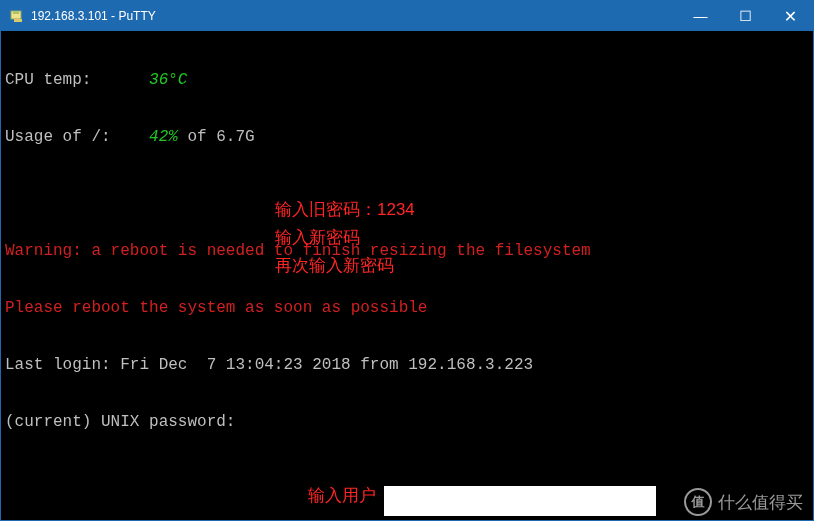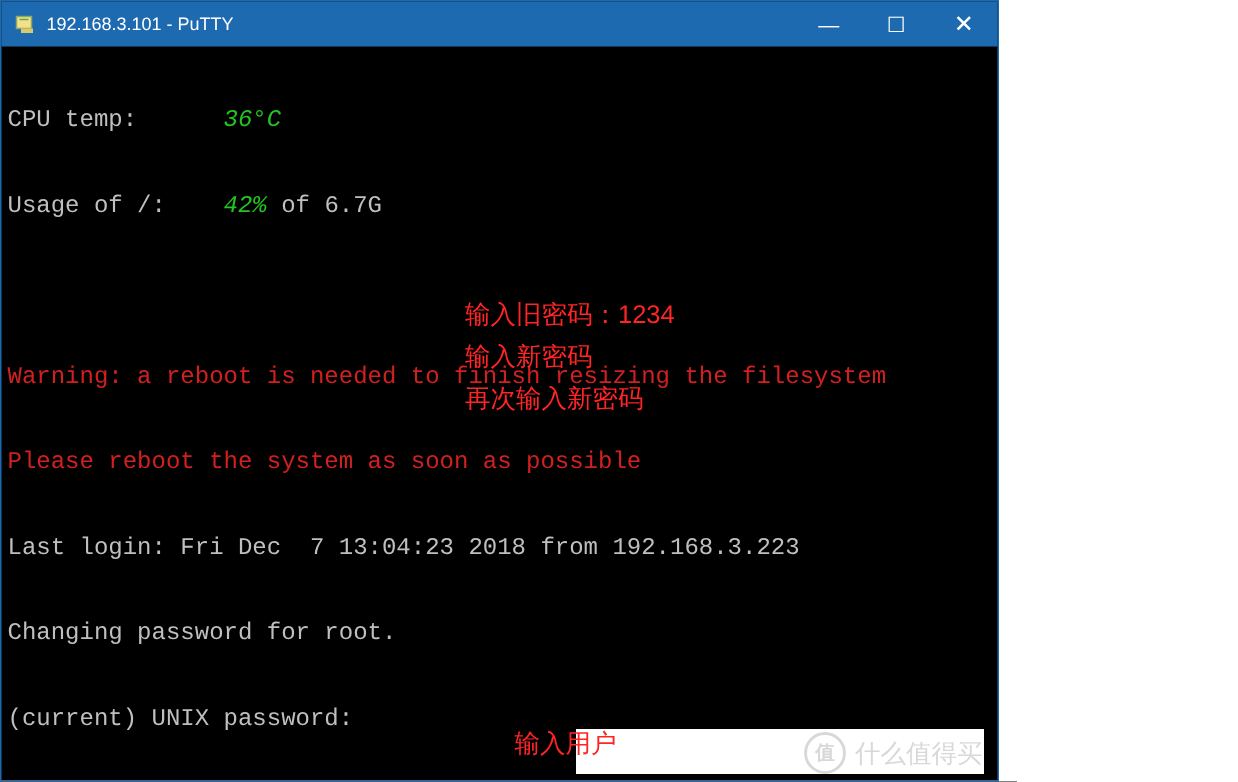--- a/index.html
+++ b/index.html
@@ -5,21 +5,21 @@
 * { margin: 0; padding: 0; box-sizing: border-box; }
 body {
   font-family: "Segoe UI", Arial, sans-serif;
   background: #fff;
   width: 825px;
   height: 521px;
   overflow: hidden;
   position: relative;
 }
 .window {
-  width: 666px;
+  width: 814px;
   height: 521px;
   background: #000;
   border: 1px solid #1e6ab0;
   position: relative;
 }
 .titlebar {
   height: 30px;
   background: #1e6ab0;
   display: flex;
   align-items: center;
@@ -53,21 +53,21 @@
   font-size: 16px;
   line-height: 19px;
   color: #bfbfbf;
   white-space: pre;
   position: relative;
   height: calc(100% - 30px);
 }
 .line { position: relative; }
 .green { color: #22c522; font-style: italic; }
 .red { color: #d22020; }
-.annot { color: #ff2525; font-family: "Microsoft YaHei", sans-serif; font-size: 17px; position: absolute; z-index: 5; font-weight:500;margin-left:35px; }
+.annot { color: #ff2525; font-family: "Microsoft YaHei", sans-serif; font-size: 17px; position: absolute; z-index: 5; font-weight:500; }
 .whitebar { position: absolute; background: #fff; height: 30px; }
 .watermark {
   position: absolute;
   right: 10px;
   bottom: 4px;
   color: #ccc;
   font-size: 17px;
   font-family: "Microsoft YaHei", sans-serif;
   display: flex;
   align-items: center;
@@ -99,21 +99,20 @@
     <div class="titlebar-btn close">✕</div>
   </div>
 
   <div class="terminal">
     <div class="line"><span>CPU temp:</span>      <span class="green">36°C</span></div>
     <div class="line"><span>Usage of /:</span>    <span class="green">42%</span><span> of 6.7G</span></div>
     <div class="line">&nbsp;</div>
     <div class="line red">Warning: a reboot is needed to finish resizing the filesystem</div>
     <div class="line red">Please reboot the system as soon as possible</div>
     <div class="line">Last login: Fri Dec  7 13:04:23 2018 from 192.168.3.223</div>
-    <div class="line">Changing password for root.</div>
     <div class="line">(current) UNIX password:</div>
     
     
     
     
     
     
     
     
     

